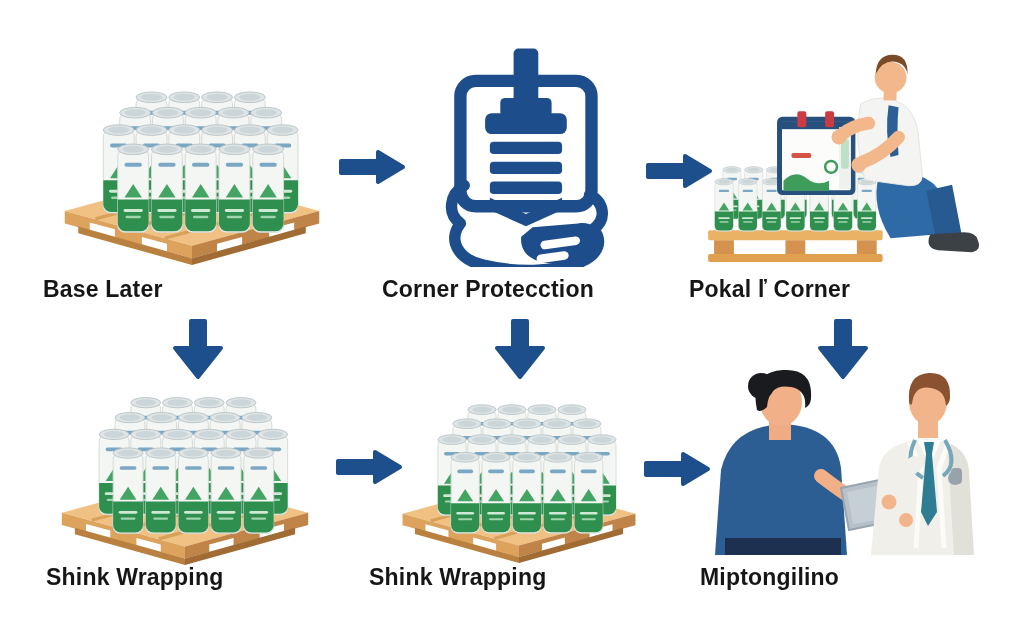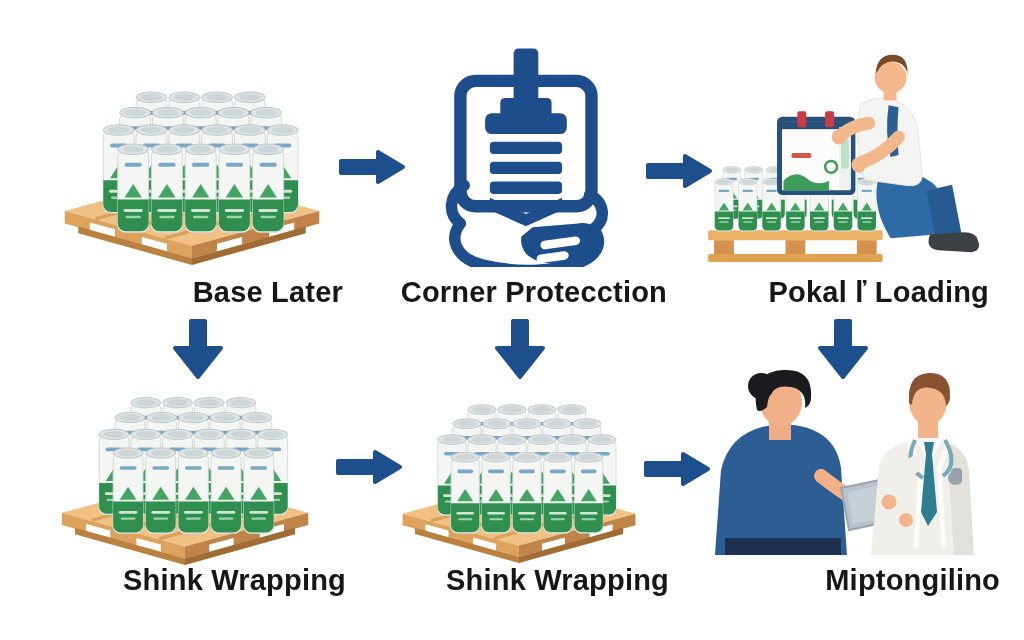--- a/index.html
+++ b/index.html
@@ -3,21 +3,21 @@
 <meta charset="utf-8">
 <style>
   html,body{margin:0;padding:0;background:#fff;}
   .canvas{
     position:relative;width:1024px;height:640px;overflow:hidden;
     background:var(--background,#fff);
     font-family:"Liberation Sans",sans-serif;
   }
   .abs{position:absolute;}
   .label{
-    position:absolute;text-align:right;font-weight:700;font-size:29px;
+    position:absolute;text-align:left;font-weight:700;font-size:23px;
     color:var(--label-text,#161616);letter-spacing:0.2px;white-space:nowrap;
   }
   .arrow polygon{fill:var(--arrow-blue,#1d4f8c);stroke:var(--arrow-blue,#1d4f8c);
     stroke-width:4;stroke-linejoin:round;}
   svg{display:block;}
 </style>
 </head>
 <body>
 
 <div class="canvas">
@@ -85,21 +85,21 @@
       <rect x="63" y="104" width="76" height="13" rx="4"></rect>
       <rect x="63" y="125" width="76" height="13" rx="4"></rect>
       <rect x="63" y="146" width="76" height="13" rx="4"></rect>
       <polygon points="63,163 101,180 139,163 139,176 101,193 63,176"></polygon>
     </g>
     <path d="M36,150 c-16,10 -18,30 -4,40 c-14,18 -2,38 24,44 c34,8 74,8 104,-4 c18,-8 22,-22 12,-34 c14,-10 12,-28 -4,-36" fill="none" stroke="var(--icon-blue,#1e4d8b)" stroke-width="12" stroke-linecap="round" stroke-linejoin="round"></path>
     <path d="M96,204 c-2,20 16,30 42,28 c24,-2 40,-12 40,-28 c0,-10 -10,-16 -22,-14 l-48,4 z" fill="var(--icon-blue,#1e4d8b)"></path>
     <rect x="116" y="206" width="42" height="9" rx="4.5" fill="#fff" transform="rotate(-8 137 210)"></rect>
     <rect x="112" y="221" width="34" height="9" rx="4.5" fill="#fff" transform="rotate(-8 129 225)"></rect>
   </svg>
-  <div class="label" style="left:367px;top:276px;width:300px">Corner Protecction</div>
+  <div class="label" style="left:382px;top:276px;width:300px">Corner Protecction</div>
 
   <svg class="abs" style="left:692px;top:30px" width="298" height="238" viewBox="0 0 300 240">
 
     <rect x="16" y="202" width="176" height="10" rx="2" fill="#eab264"></rect>
     <rect x="22" y="212" width="20" height="14" fill="#d5924f"></rect>
     <rect x="94" y="212" width="20" height="14" fill="#d5924f"></rect>
     <rect x="166" y="212" width="20" height="14" fill="#d5924f"></rect>
     <rect x="16" y="226" width="176" height="8" rx="2" fill="#dfa050"></rect>
 
     <g>
@@ -139,21 +139,21 @@
       <rect x="193" y="60" width="13" height="11" fill="#f3b78c"></rect>
       <circle cx="200" cy="48" r="16" fill="#f3b78c"></circle>
       <path d="M185,44 q1,-19 17,-19 q16,0 15,20 q-1,-9 -9,-12 q-14,-5 -23,11 z" fill="#7b4a28"></path>
       <path d="M198,76 q-4,28 2,52 l8,-2 q-2,-26 0,-48 z" fill="#2c5f96"></path>
       <path d="M178,94 q-16,2 -28,12" stroke="#f3b78c" stroke-width="13" stroke-linecap="round" fill="none"></path>
       <circle cx="148" cy="108" r="7.5" fill="#f3b78c"></circle>
       <path d="M208,108 q-16,18 -38,26" stroke="#f3b78c" stroke-width="13" stroke-linecap="round" fill="none"></path>
       <circle cx="168" cy="136" r="7.5" fill="#f3b78c"></circle>
     </g>
   </svg>
-  <div class="label" style="left:689px;top:276px;width:300px">Pokal ľ Loading</div>
+  <div class="label" style="left:689px;top:276px;width:300px">Pokal ľ Corner</div>
 
   <svg class="abs arrow" style="left:338px;top:148px" width="68" height="38" viewBox="0 0 68 38">
     <polygon points="3,13 40,13 40,4 65,19 40,34 40,25 3,25"></polygon>
   </svg>
   <svg class="abs arrow" style="left:645px;top:152px" width="68" height="38" viewBox="0 0 68 38">
     <polygon points="3,13 40,13 40,4 65,19 40,34 40,25 3,25"></polygon>
   </svg>
 
   <svg class="abs arrow" style="left:170px;top:318px" width="56" height="62" viewBox="0 0 56 62">
     <polygon points="21,3 35,3 35,30 51,30 28,59 5,30 21,30"></polygon>

